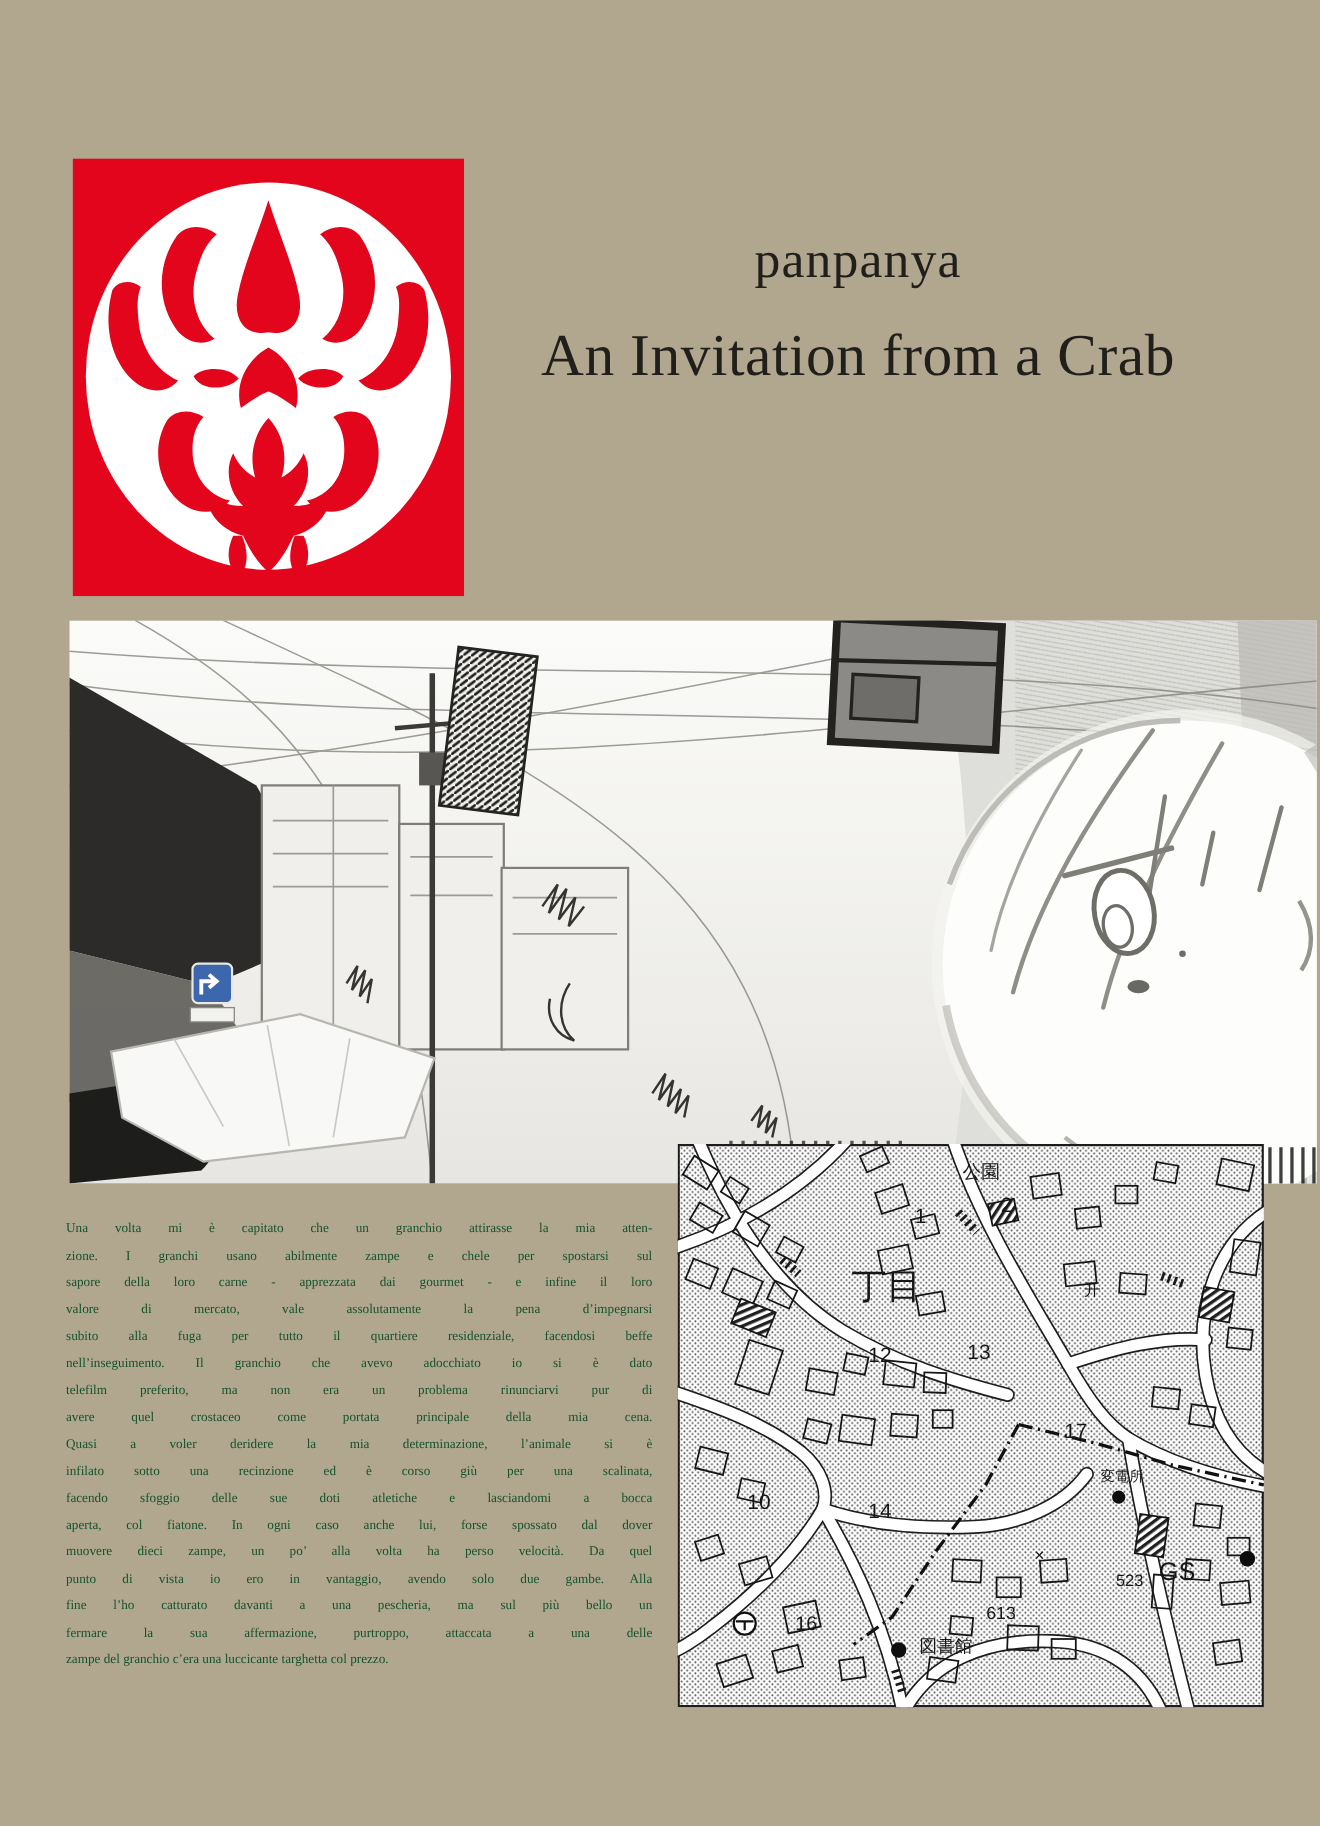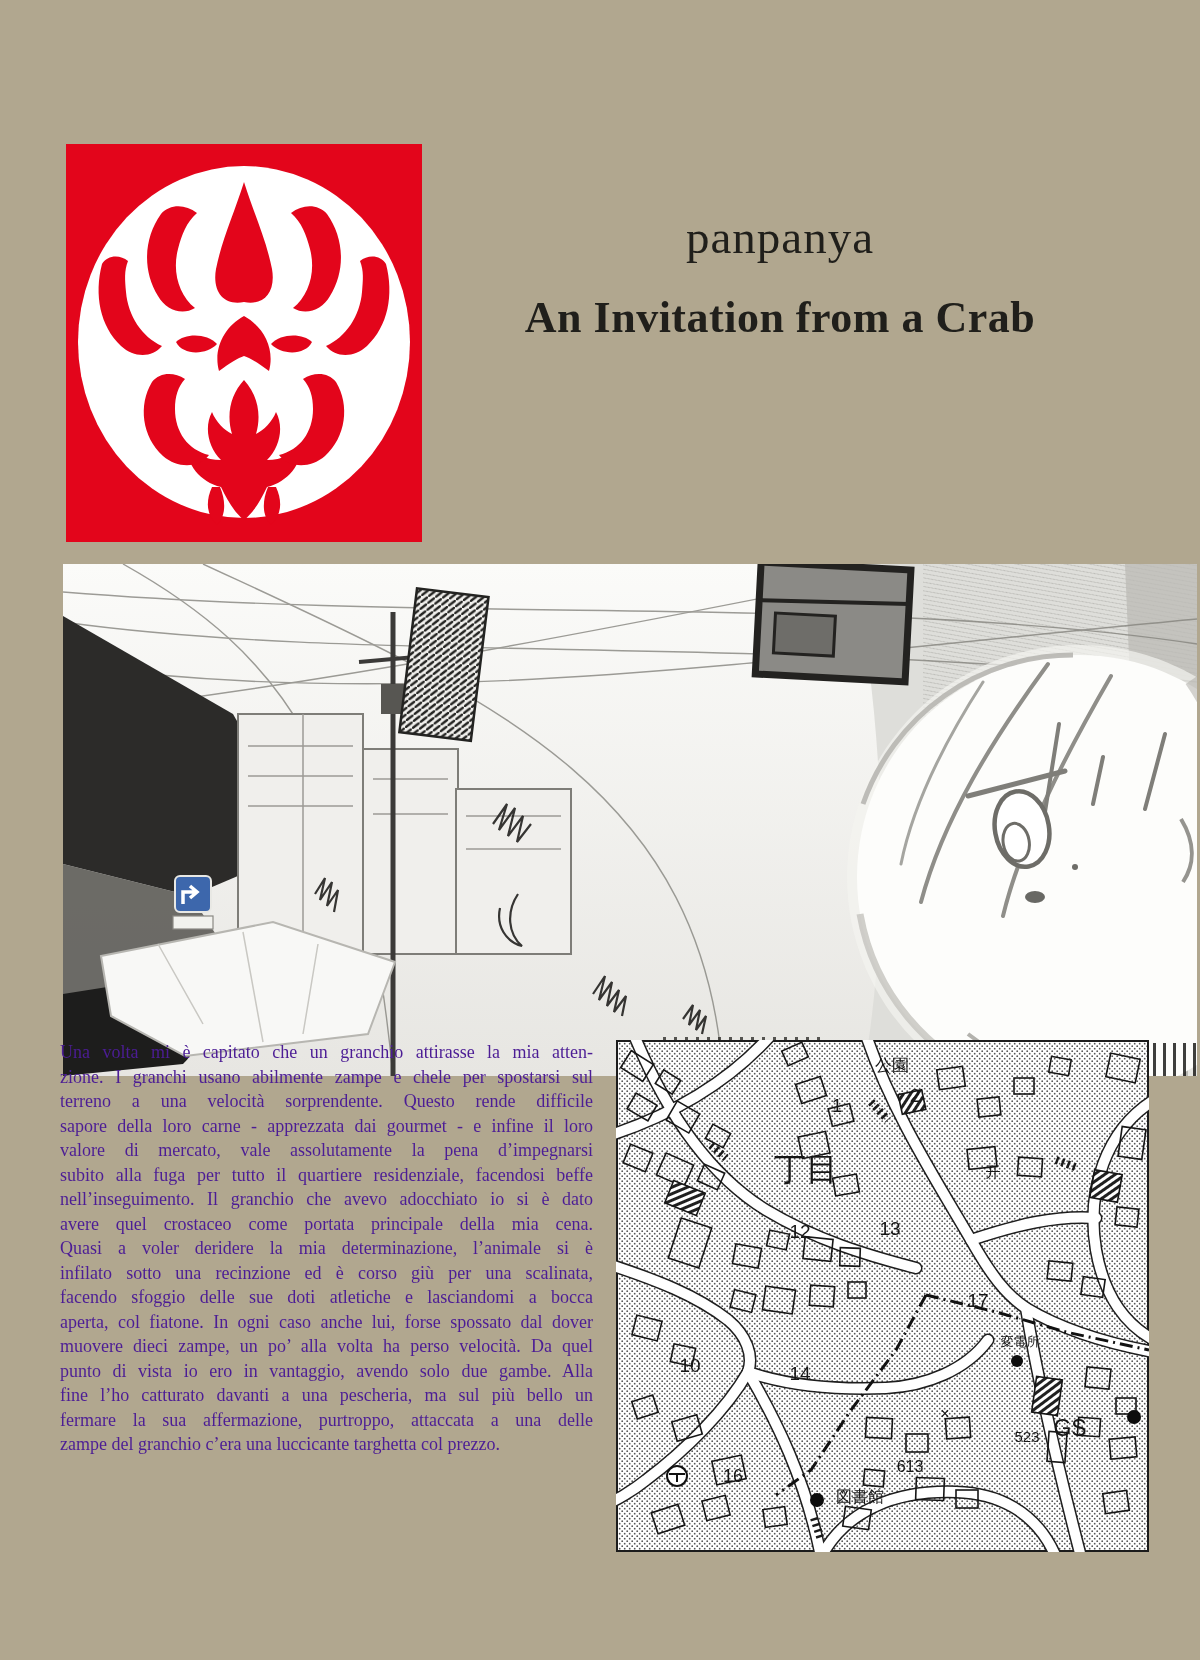--- a/index.html
+++ b/index.html
@@ -5,26 +5,26 @@
   html,body { margin:0; padding:0; }
   .page {
     position:relative; width:1200px; height:1660px;
     background:#b1a78f; overflow:hidden;
     font-family:"Liberation Serif", serif;
     padding-left:41px;
   }
   .logo { position:absolute; left:66px; top:144px; width:356px; height:398px; }
   .titles { position:absolute; left:420px; top:0; width:720px; text-align:center; color:#201f1b; }
   .author { position:absolute; top:210px; left:0; width:100%; font-size:47px; letter-spacing:1px; }
-  .booktitle { position:absolute; top:292px; left:0; width:100%; font-size:44px; letter-spacing:0.5px;font-weight:bold; }
+  .booktitle { position:absolute; top:292px; left:0; width:100%; font-size:54px; letter-spacing:0.5px; }
   .hero { position:absolute; left:63px; top:564px; width:1134px; height:512px; }
   .hero svg, .logo svg, .mapbox svg { display:block; width:100%; height:100%; }
   .article {
-    position:absolute; left:60px; top:1040px; width:533px;
-    font-size:18px; line-height:24.5px; color:#4c1d95;
+    position:absolute; left:60px; top:1104px; width:533px;
+    font-size:12px; line-height:24.5px; color:#14532d;
   }
   .jline { text-align:justify; text-align-last:justify; white-space:nowrap; height:24.5px; }
   .jline.last { text-align-last:auto; }
   .mapbox { position:absolute; left:616px; top:1040px; width:533px; height:512px; }
   .mlabel { font-family:"Liberation Sans", sans-serif; fill:#161616; }
 </style>
 </head>
 <body>
 
 <div class="page">
@@ -161,25 +161,25 @@
         <ellipse cx="972" cy="333" rx="10" ry="6" fill="#4e4d49" opacity="0.85"></ellipse>
         <path d="M905,470 C930,490 955,500 985,505" stroke="#b3b2ad" stroke-width="4" fill="none"></path>
         <line x1="1060" y1="496" x2="1134" y2="496" stroke="#1f1e1c" stroke-width="34" stroke-dasharray="3 7" opacity="0.85"></line>
       </g>
     </svg>
   </div>
 
   <div class="article">
     <div class="jline">Una volta mi è capitato che un granchio attirasse la mia atten-</div>
     <div class="jline">zione. I granchi usano abilmente zampe e chele per spostarsi sul</div>
-    <div class="jline">terreno a una velocità sorprendente. Questo rende difficile</div>
     <div class="jline">sapore della loro carne - apprezzata dai gourmet - e infine il loro</div>
     <div class="jline">valore di mercato, vale assolutamente la pena d’impegnarsi</div>
     <div class="jline">subito alla fuga per tutto il quartiere residenziale, facendosi beffe</div>
     <div class="jline">nell’inseguimento. Il granchio che avevo adocchiato io si è dato</div>
+    <div class="jline">telefilm preferito, ma non era un problema rinunciarvi pur di</div>
     <div class="jline">avere quel crostaceo come portata principale della mia cena.</div>
     <div class="jline">Quasi a voler deridere la mia determinazione, l’animale si è</div>
     <div class="jline">infilato sotto una recinzione ed è corso giù per una scalinata,</div>
     <div class="jline">facendo sfoggio delle sue doti atletiche e lasciandomi a bocca</div>
     <div class="jline">aperta, col fiatone. In ogni caso anche lui, forse spossato dal dover</div>
     <div class="jline">muovere dieci zampe, un po’ alla volta ha perso velocità. Da quel</div>
     <div class="jline">punto di vista io ero in vantaggio, avendo solo due gambe. Alla</div>
     <div class="jline">fine l’ho catturato davanti a una pescheria, ma sul più bello un</div>
     <div class="jline">fermare la sua affermazione, purtroppo, attaccata a una delle</div>
     <div class="jline last">zampe del granchio c’era una luccicante targhetta col prezzo.</div>

